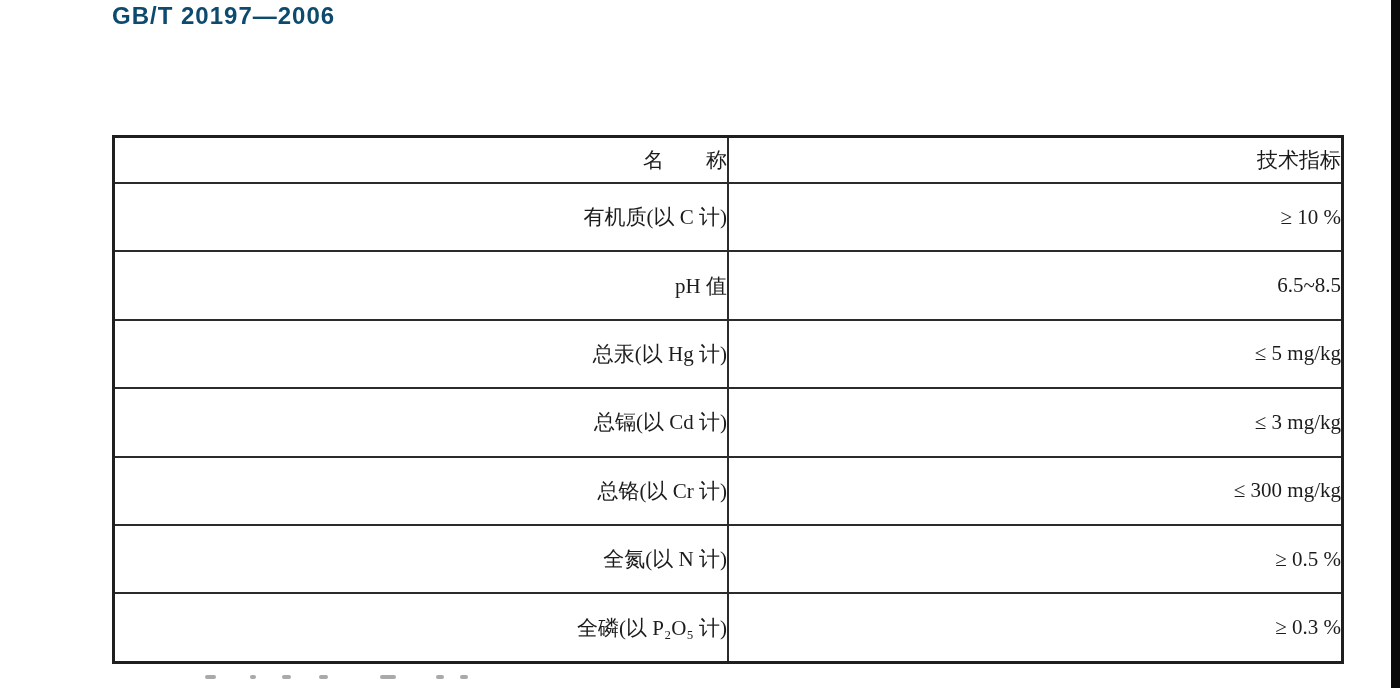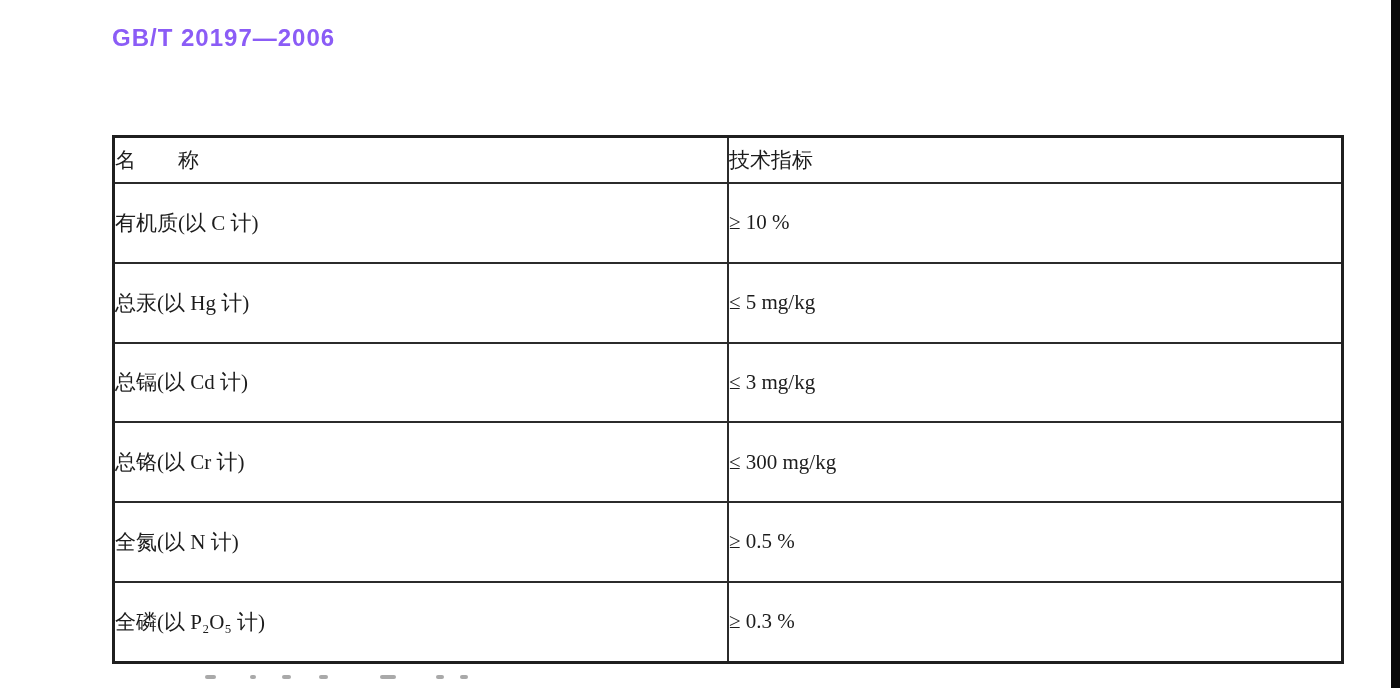--- a/index.html
+++ b/index.html
@@ -11,26 +11,26 @@
     height: 688px;
     background: #ffffff;
     overflow: hidden;
     font-family: "Liberation Serif", serif;
     color: #1c1c1c;
   }
 
   .doc-number {
     position: absolute;
     left: 112px;
-    top: 24px;
+    top: 2px;
     font-family: "Liberation Sans", sans-serif;
     font-weight: bold;
     font-size: 24px;
     letter-spacing: 1px;
-    color: #8b5cf6;
+    color: #0c4a6e;
   }
 
   .table-caption {
     position: absolute;
     left: 112px;
     top: 86px;
     width: 1232px;
     text-align: center;
     font-weight: bold;
     font-size: 25px;
@@ -44,21 +44,21 @@
     top: 135px;
     width: 1232px;
     height: 529px;
     border-collapse: collapse;
     table-layout: fixed;
     border: 3px solid #1f1f1f;
   }
   table.quality-table th,
   table.quality-table td {
     border: 2px solid #2b2b2b;
-    text-align: left;
+    text-align: right;
     vertical-align: middle;
     font-size: 21px;
     font-weight: normal;
     color: #1c1c1c;
     padding: 0;
     height: 44px;
     font-family: "Liberation Serif", serif;
   }
   table.quality-table col.c1 { width: 50%; }
   table.quality-table col.c2 { width: 50%; }
@@ -113,20 +113,24 @@
         <th>名　　称</th>
         <th>技术指标</th>
       </tr>
     </thead>
     <tbody>
       <tr>
         <td>有机质(以 C 计)</td>
         <td>≥ 10 %</td>
       </tr>
       <tr>
+        <td>pH 值</td>
+        <td>6.5~8.5</td>
+      </tr>
+      <tr>
         <td>总汞(以 Hg 计)</td>
         <td>≤ 5 mg/kg</td>
       </tr>
       <tr>
         <td>总镉(以 Cd 计)</td>
         <td>≤ 3 mg/kg</td>
       </tr>
       <tr>
         <td>总铬(以 Cr 计)</td>
         <td>≤ 300 mg/kg</td>

